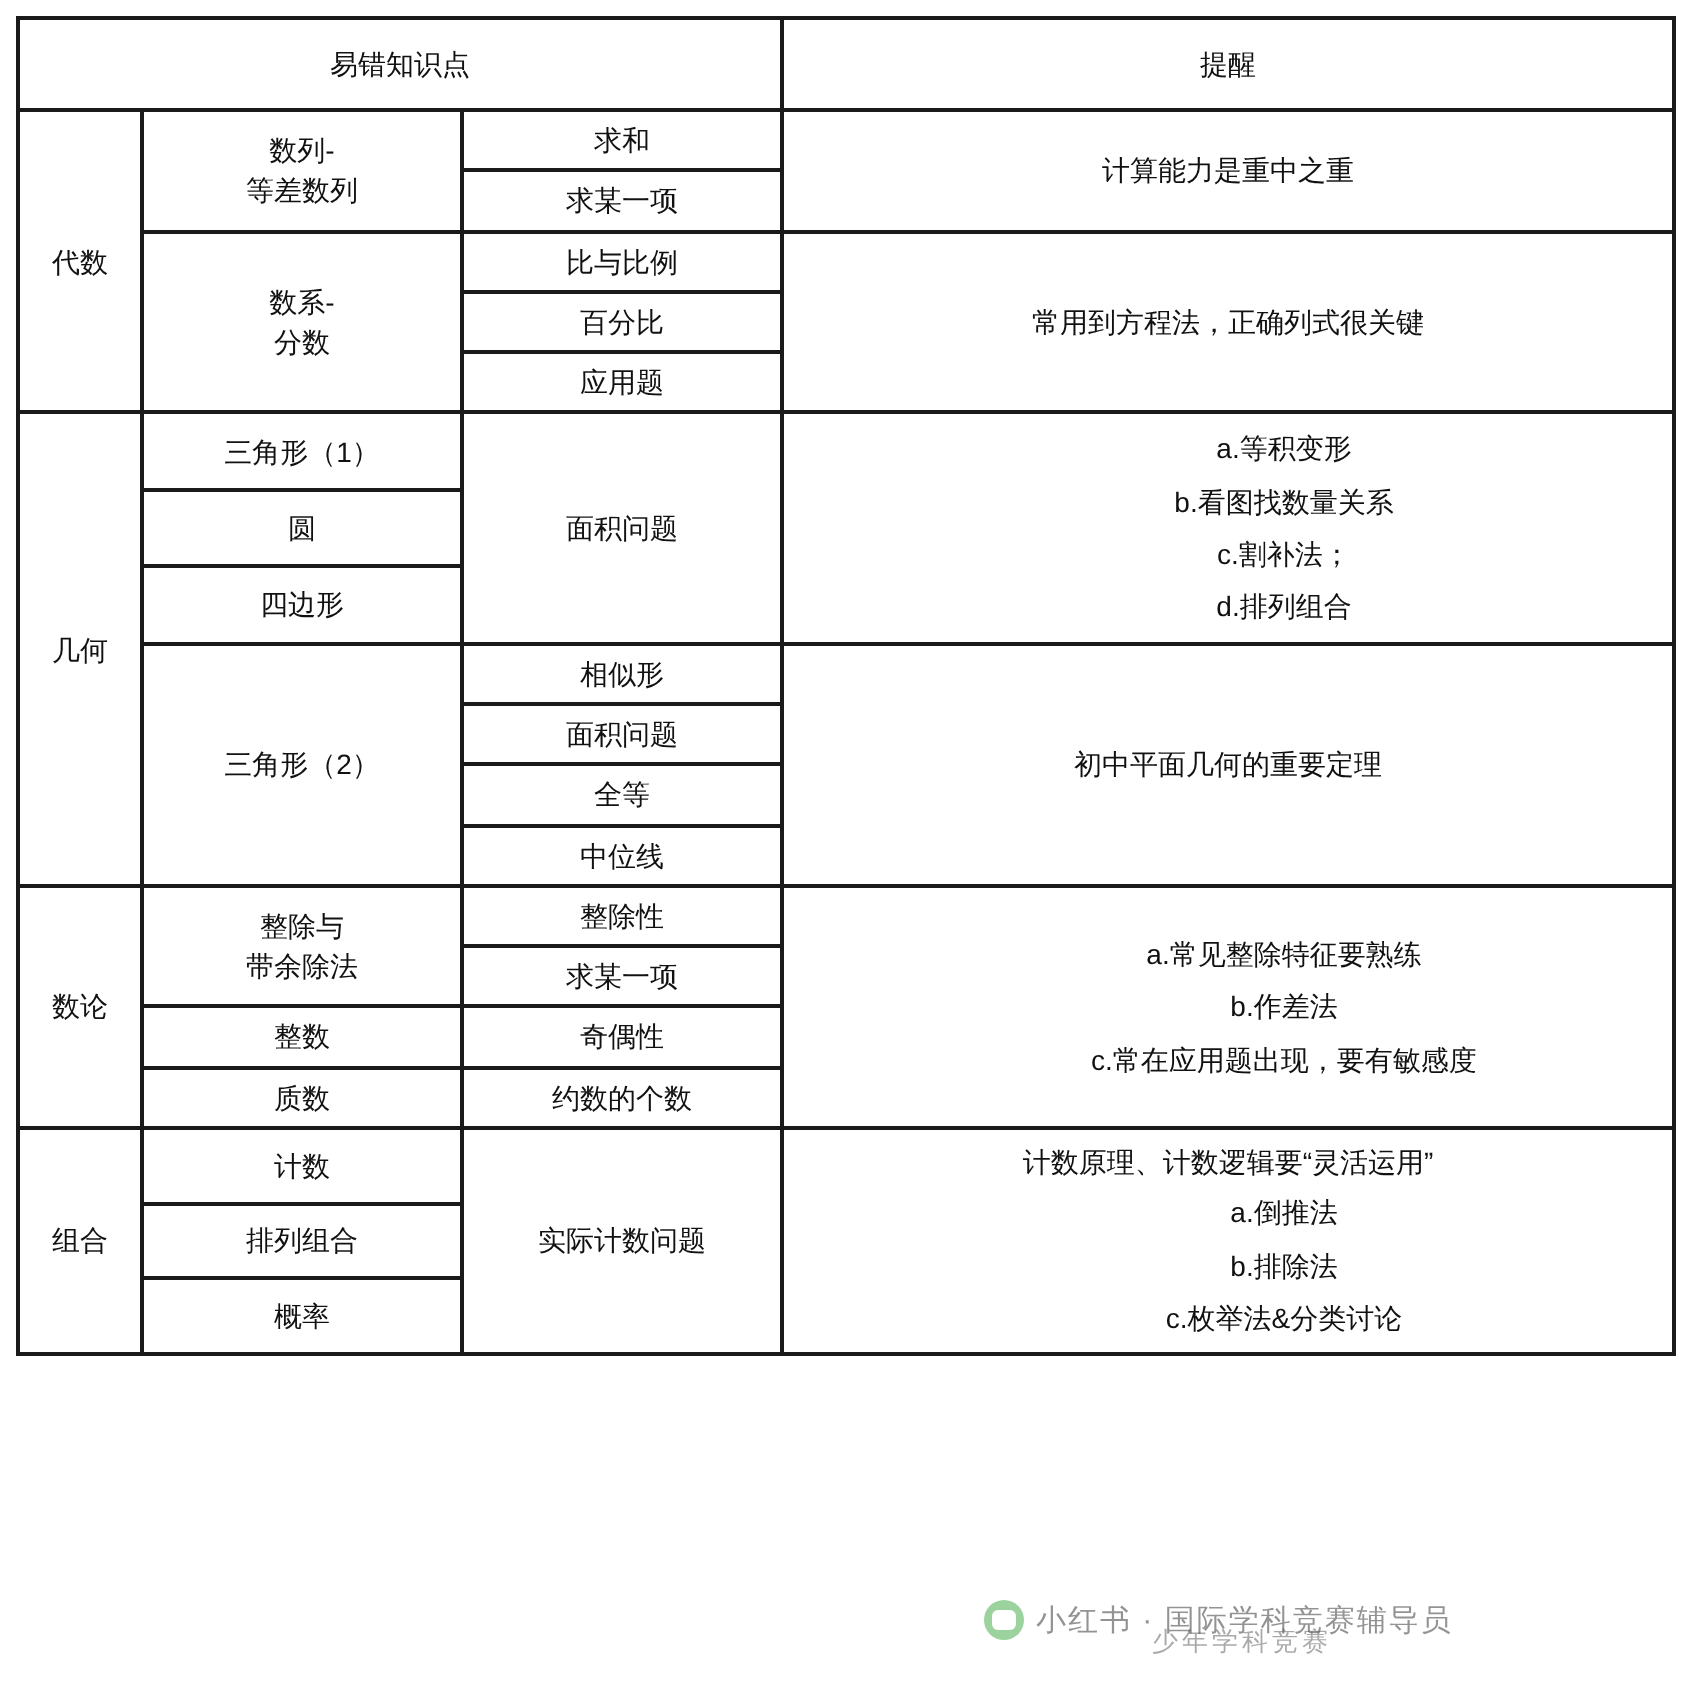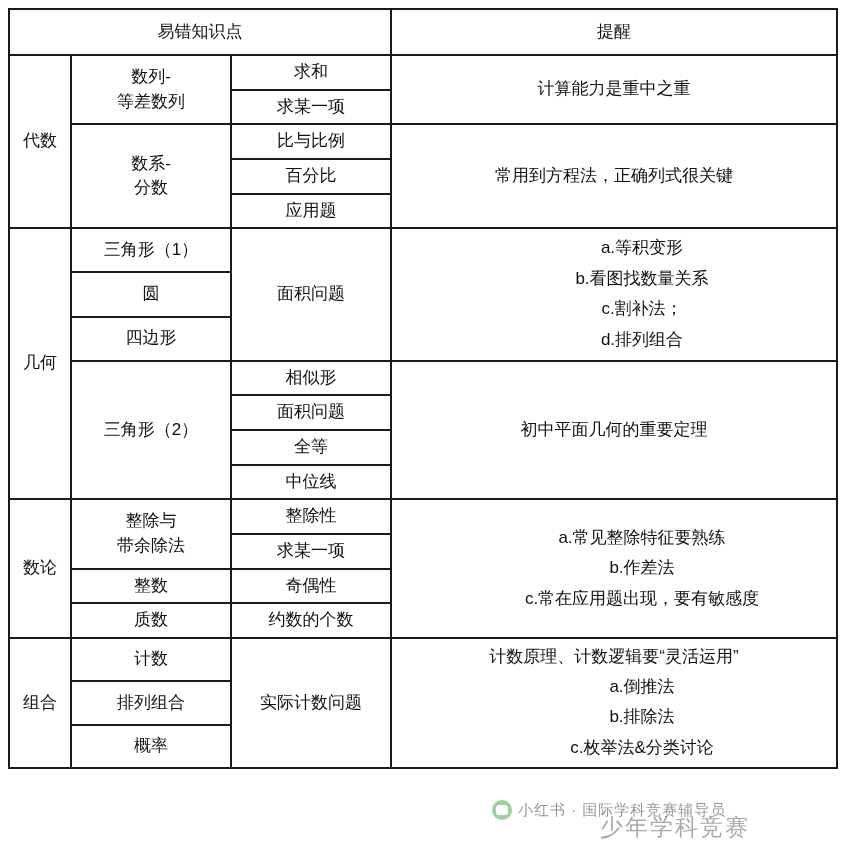--- a/index.html
+++ b/index.html
@@ -23,21 +23,21 @@
   }
   table.grid {
     border-collapse: collapse;
     width: 830px;
     table-layout: fixed;
   }
   table.grid td {
     border: 2px solid #1a1a1a;
     text-align: center;
     vertical-align: middle;
-    font-size: 17px;
+    font-size: 14px;
     line-height: 1.45;
     padding: 4px 6px;
     background: #ffffff;
   }
   td.header-cell {
     font-size: 18px;
     height: 36px;
     padding: 6px;
   }
   td.cat-cell {
@@ -109,23 +109,23 @@
     background: #ffffff;
   }
   .wm-text {
     font-size: 15px;
     color: #3c3c3c;
     letter-spacing: 1px;
     white-space: nowrap;
   }
   .watermark2 {
     position: absolute;
-    left: 600px;
+    left: 576px;
     top: 812px;
-    font-size: 23px;
+    font-size: 13px;
     color: #555555;
     opacity: 0.5;
     letter-spacing: 2px;
     white-space: nowrap;
     pointer-events: none;
   }
 </style>
 </head>
 <body>
 

